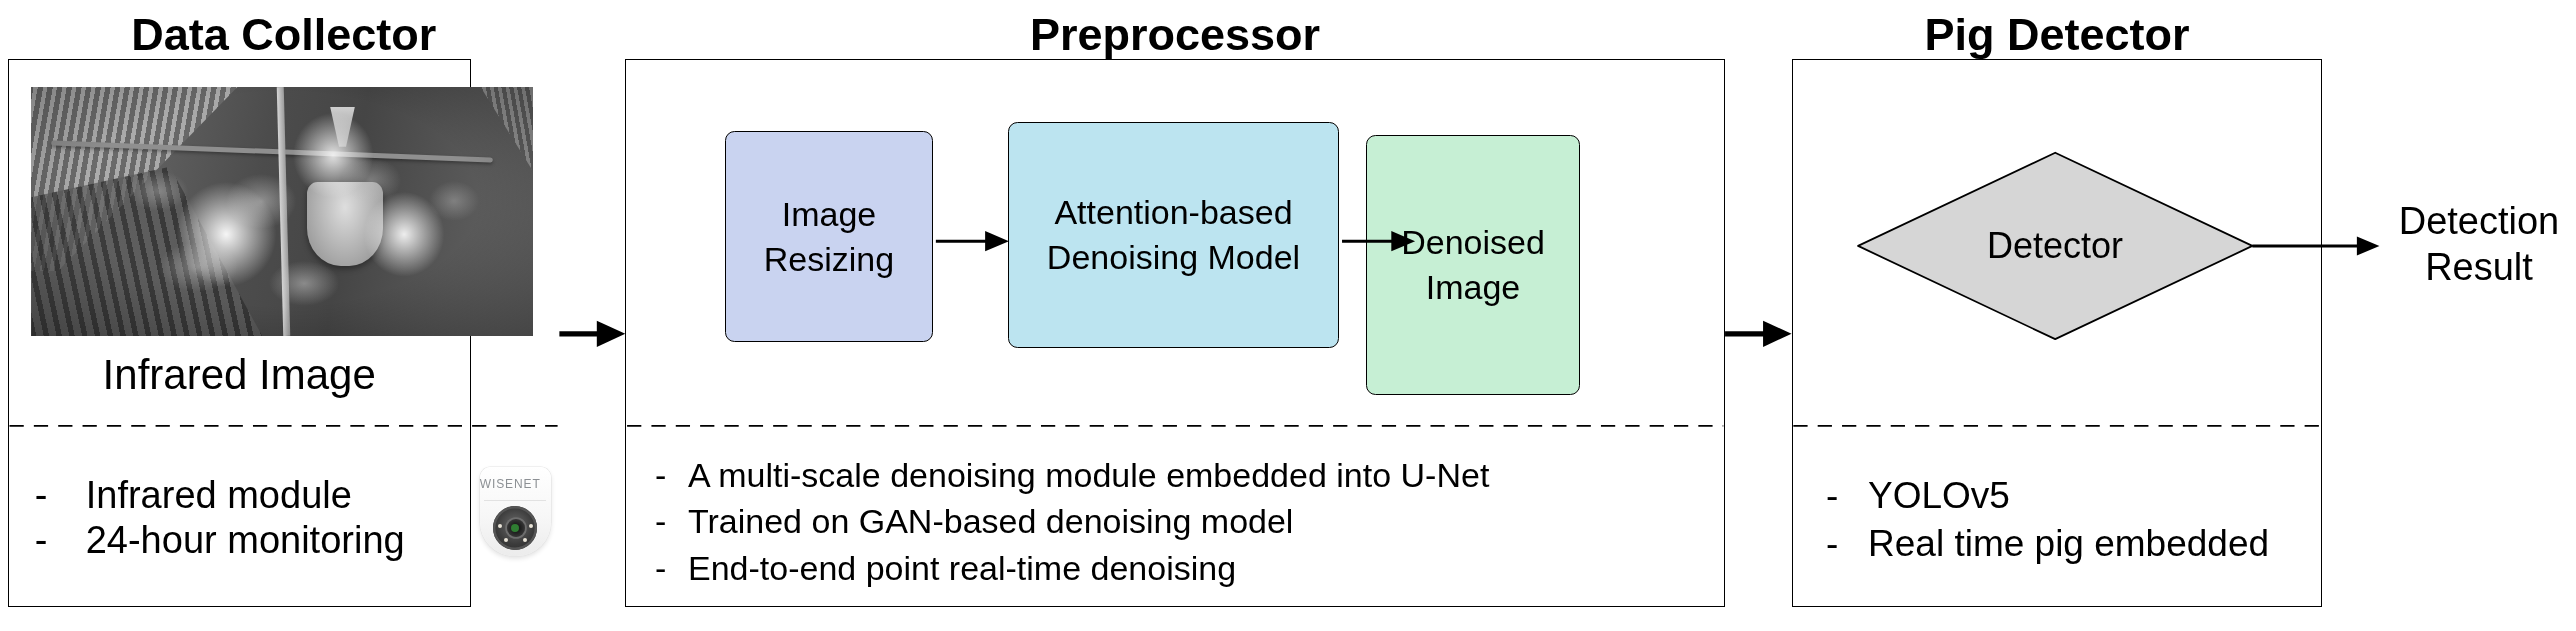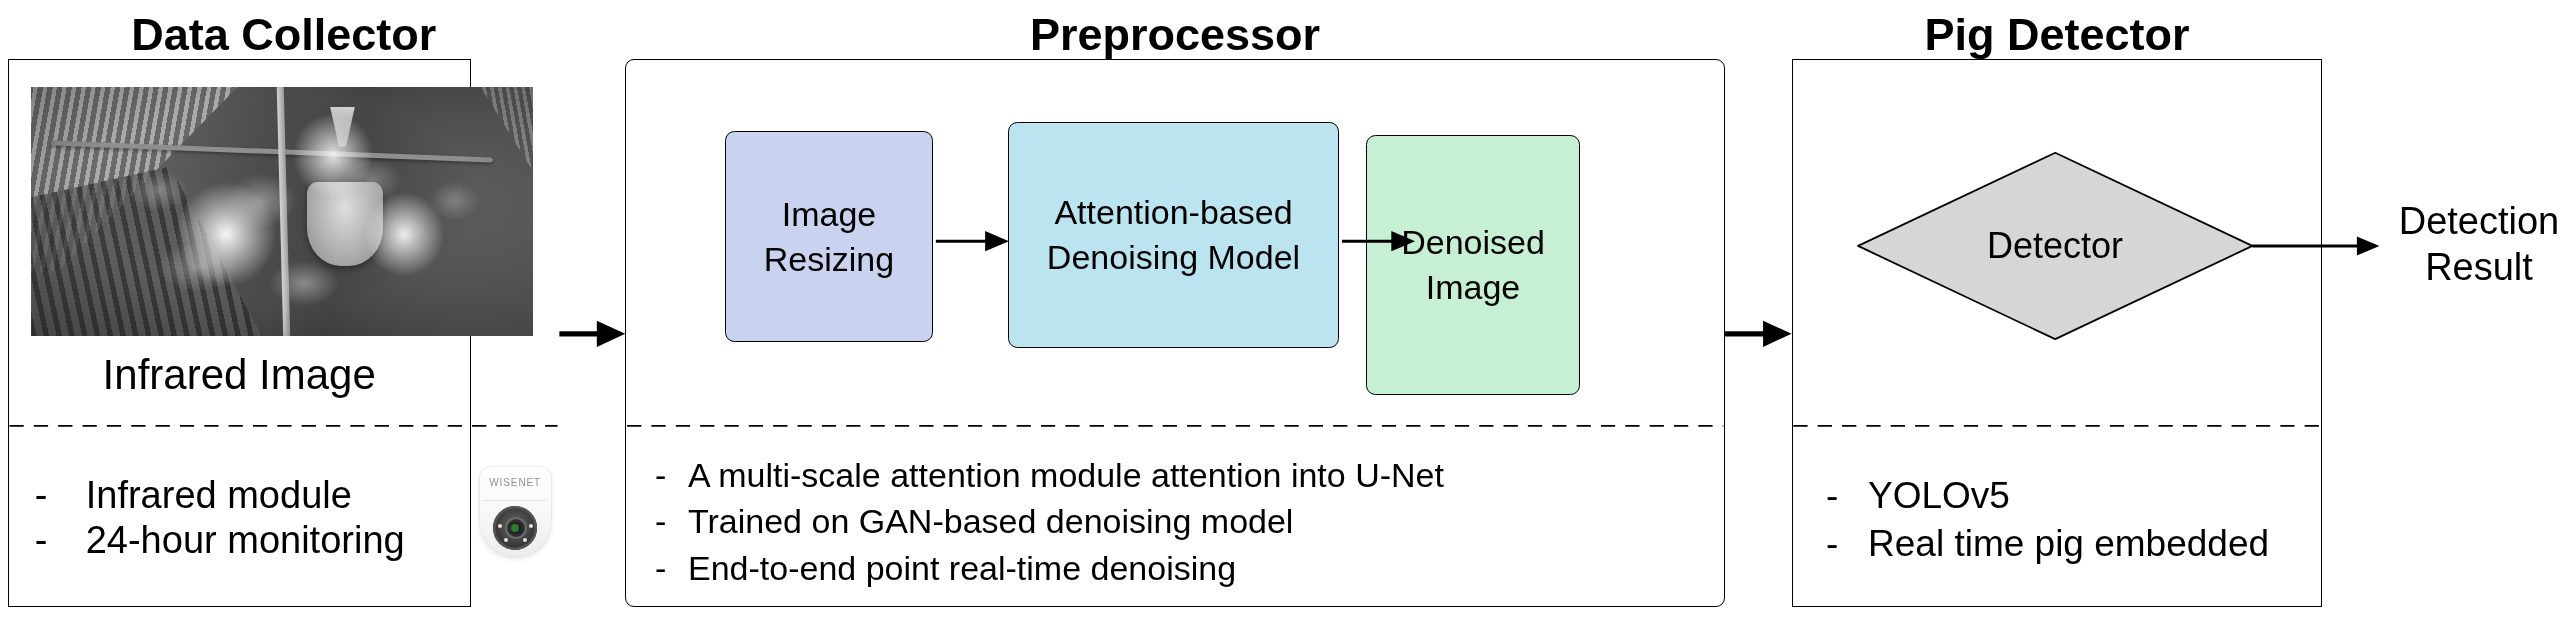--- a/index.html
+++ b/index.html
@@ -28,21 +28,21 @@
   .sbox{
     position:absolute;
     top:59px;
     height:548px;
     border:1.8px solid #000;
     background:#fff;
     box-sizing:border-box;
     z-index:1;
   }
   #box-a{left:7.7px;width:463px;}
-  #box-b{left:625px;width:1100px;border-radius:9px;}
+  #box-b{left:625px;width:1100px;}
   #box-c{left:1792px;width:530px;}
 
   
   .photo{
     position:absolute;left:22.6px;top:27px;width:502px;height:249px;
     background:linear-gradient(100deg,#8a8a8a 0%,#636363 20%,#4c4c4c 45%,#454545 62%,#575757 82%,#666 100%);
     overflow:hidden;
   }
   .photo>div{position:absolute;}
   .ph-corrugated{
@@ -127,21 +127,21 @@
   
   .camera{position:absolute;left:471px;top:407px;width:71px;height:95px;}
   .cam-body{
     position:absolute;left:0;top:0;width:71px;height:89px;
     background:linear-gradient(180deg,#ffffff 0%,#f7f7f7 55%,#ececec 100%);
     border-radius:10.7px 10.7px 34px 34px;
     box-shadow:0 0 0 0.6px #e3e3e3, 0 2.4px 4.8px rgba(0,0,0,.12);
   }
   .cam-brand{
     position:absolute;left:0;top:9.5px;width:100%;
-    text-align:center;font-size:10px;letter-spacing:0.9px;color:#8c9094;
+    text-align:left;font-size:12px;letter-spacing:0.9px;color:#8c9094;
   }
   .cam-seam{position:absolute;left:4.8px;top:33px;width:62px;height:0;border-top:1.2px solid #e2e2e2;}
   .cam-face{
     position:absolute;left:13.7px;top:39px;width:44px;height:44px;border-radius:50%;
     background:radial-gradient(circle at 50% 45%,#6b6b6b 0%,#3c3c3c 55%,#232323 100%);
     box-shadow:inset 0 0 0 2.4px #555;
   }
   .cam-lens-ring{
     position:absolute;left:27px;top:52px;width:18px;height:18px;border-radius:50%;
     background:radial-gradient(circle,#1c1c1c 30%,#4a4a4a 100%);
@@ -238,21 +238,21 @@
     </div>
     <div class="step" id="step-attention" style="background-color: rgb(188, 228, 240);">
       <span>Attention-based Denoising Model</span>
     </div>
     <div class="step" id="step-denoised" style="background-color: rgb(198, 239, 212);">
       <span>Denoised Image</span>
     </div>
 
     <div class="bullet" style="top:392px;">
       <span class="marker">-</span>
-      <span class="bullet-text">A multi-scale attention module attention into U-Net</span>
+      <span class="bullet-text">A multi-scale denoising module embedded into U-Net</span>
     </div>
     <div class="bullet" style="top:438px;">
       <span class="marker">-</span>
       <span class="bullet-text">Trained on GAN-based denoising model</span>
     </div>
     <div class="bullet" style="top:485px;">
       <span class="marker">-</span>
       <span class="bullet-text">End-to-end point real-time denoising</span>
     </div>
   </div>

